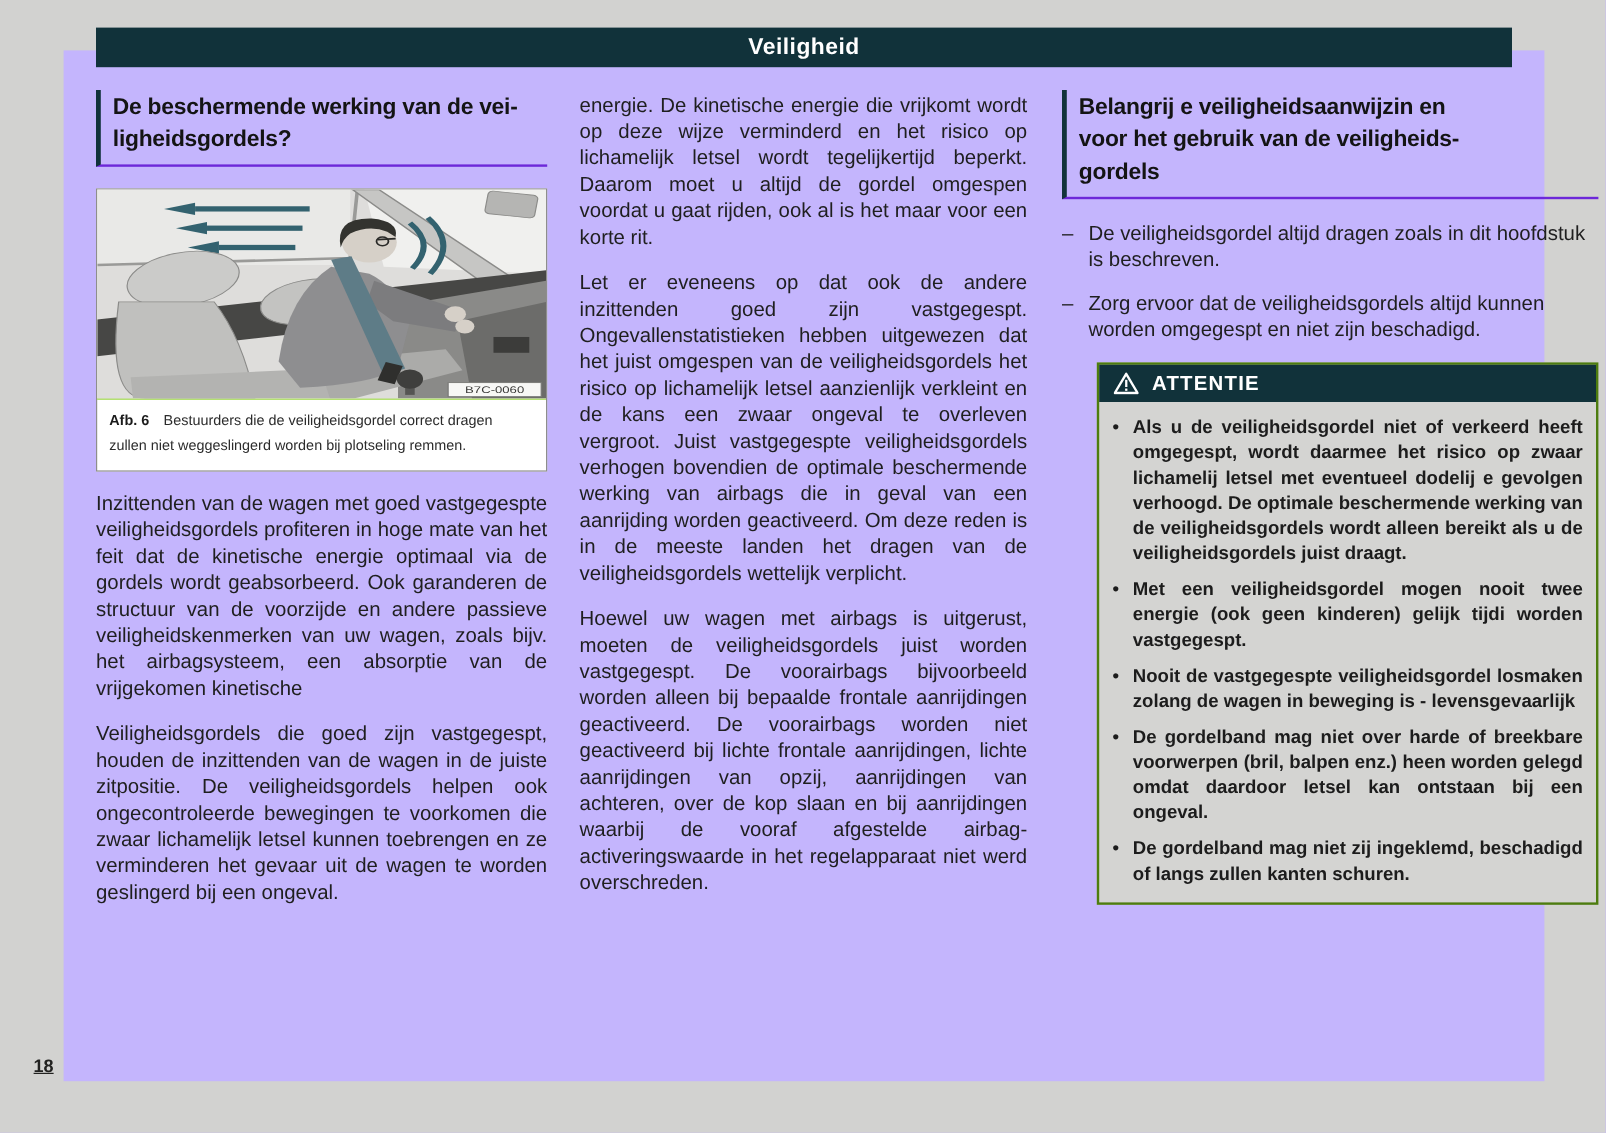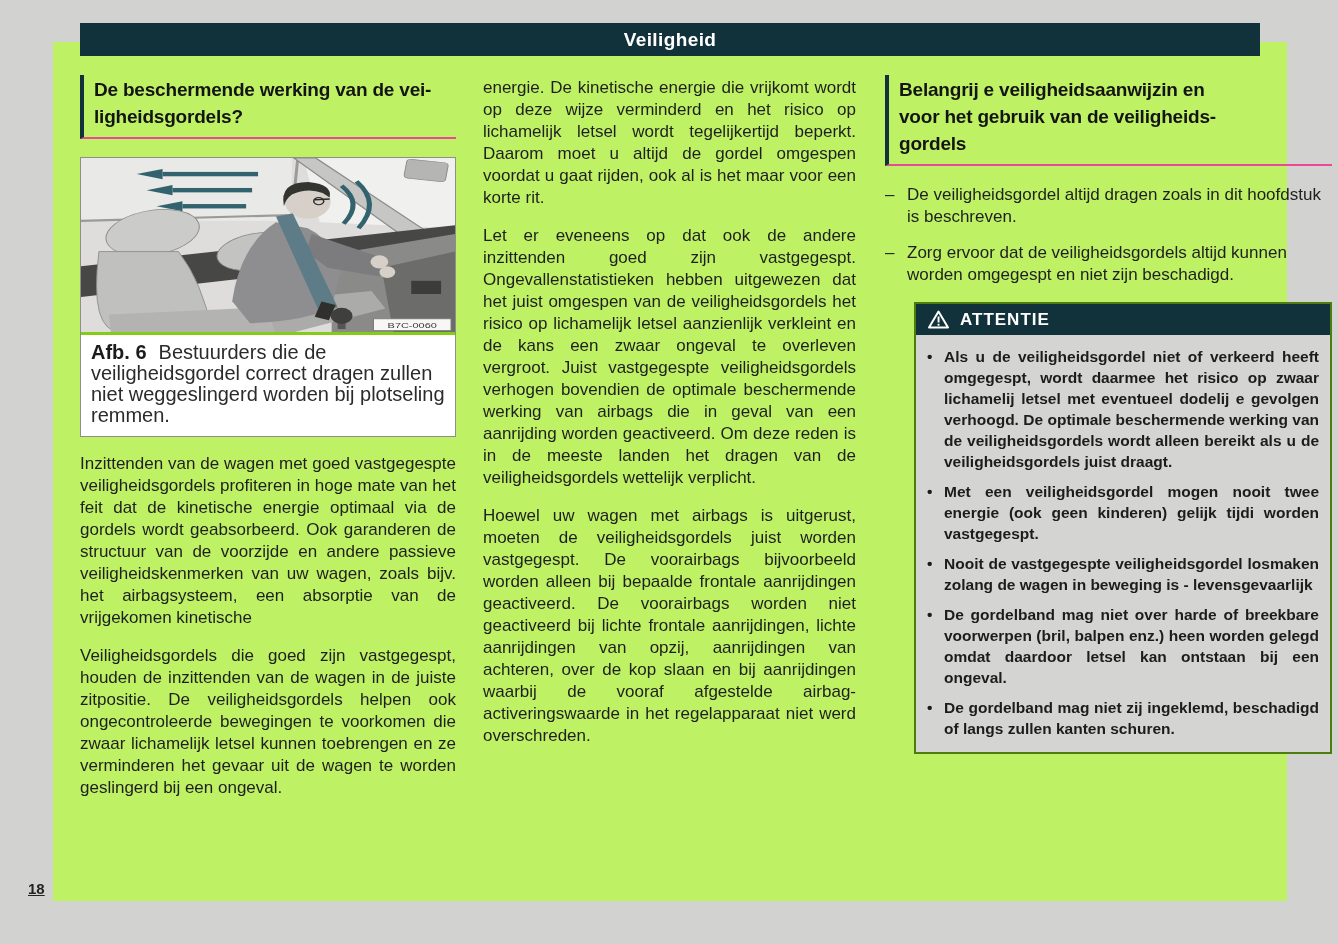--- a/index.html
+++ b/index.html
@@ -4,46 +4,46 @@
 <style>
   html,body{margin:0;padding:0;}
   body{
     width:1338px;height:944px;position:relative;overflow:hidden;
     background:#d2d2d0;
     font-family:"Liberation Sans","DejaVu Sans",sans-serif;
     color:#1f1f1f;
   }
   .sheet{
     position:absolute;left:53px;top:42px;width:1234px;height:859px;
-    background:#bef264;
+    background:#c4b5fd;
   }
   .chapter-bar{
     position:absolute;left:27px;top:-19px;width:1180px;height:33px;
     background:#11323a;display:flex;align-items:center;justify-content:center;
   }
   .chapter-bar .title{color:#ffffff;font-weight:bold;font-size:19px;letter-spacing:.4px;}
 
   .col{position:absolute;top:33px;}
   .col1{left:27px;width:376px;}
   .col2{left:430px;width:373px;}
   .col3{left:832px;width:447px;}
 
   .heading{
     margin:0 0 18px 0;padding:1px 0 7px 10px;
     font-size:19px;line-height:27px;font-weight:bold;color:#141414;
-    border-left:4px solid #11323a;border-bottom:2px solid #ec4899;
+    border-left:4px solid #11323a;border-bottom:2px solid #6d28d9;
     white-space:pre-line;letter-spacing:-0.2px;
   }
 
   figure{margin:2px 0 0 0;border:1px solid #8e8e8c;background:#ffffff;}
   .fig-img{height:174px;background:#dedddb;position:relative;overflow:hidden;}
   .fig-img svg{display:block;width:100%;height:100%;}
   figcaption{
-    border-top:3px solid #84cc16;padding:7px 10px 10px 10px;
-    font-size:20px;line-height:21px;color:#2b2b2b;
+    border-top:1px solid #84cc16;padding:7px 10px 10px 10px;
+    font-size:12px;line-height:21px;color:#2b2b2b;
   }
   figcaption .cap-label{font-weight:bold;margin-right:12px;color:#1b1b1b;}
 
   p.body{margin:16px 0 0 0;font-size:17px;line-height:22px;text-align:justify;}
   .col2 p.body:first-child{margin-top:2px;}
 
   .dashrow{display:flex;margin:0 0 14px 0;font-size:17px;line-height:22px;}
   .dashrow .dash{flex:none;width:22px;}
 
   .attention{margin-top:16px;border:2px solid #4d7c0f;background:#d4d4d2;margin-left:29px;}

